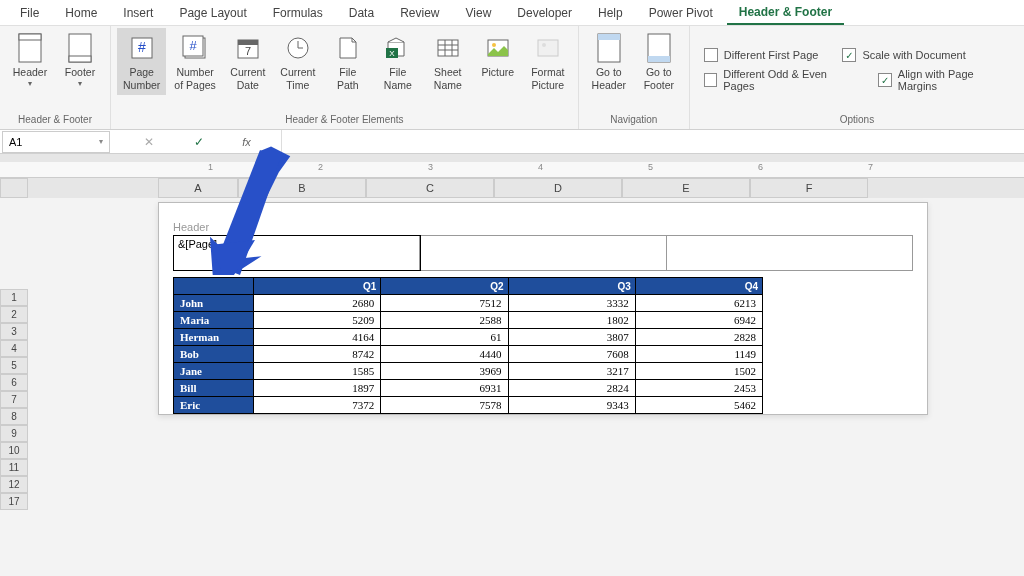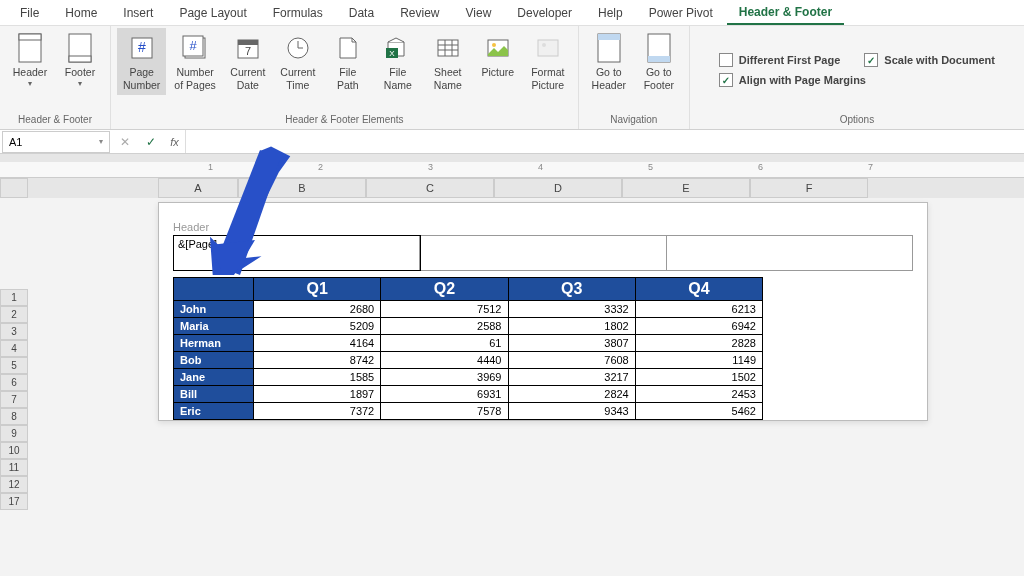--- a/index.html
+++ b/index.html
@@ -11,26 +11,26 @@
 
 .ribbon { background: #f5f5f5; height: 104px; display: flex; border-bottom: 1px solid #d0d0d0; }
 .ribbon-group { display: flex; flex-direction: column; align-items: center; border-right: 1px solid #e0e0e0; padding: 2px 6px; }
 .ribbon-group-content { display: flex; flex: 1; align-items: flex-start; gap: 2px; }
 .ribbon-group-label { font-size: 10px; color: #666; padding: 2px 0; }
 .ribbon-btn { display: flex; flex-direction: column; align-items: center; padding: 4px 6px; cursor: pointer; min-width: 48px; }
 .ribbon-btn.highlighted { background: #d8d8d8; }
 .ribbon-btn.disabled { color: #aaa; cursor: default; }
 .ribbon-btn .icon { width: 32px; height: 32px; display: flex; align-items: center; justify-content: center; }
 .ribbon-btn .label { font-size: 10.5px; color: #444; text-align: center; line-height: 1.2; margin-top: 2px; }
-.ribbon-options { display: flex; flex-direction: column; padding: 4px 8px; gap: 6px; justify-content: center; font-weight: bold; }
+.ribbon-options { display: flex; flex-direction: column; padding: 4px 8px; gap: 6px; justify-content: center; }
 .ribbon-options-row { display: flex; gap: 24px; }
 .option-item { display: flex; align-items: center; gap: 6px; font-size: 11px; color: #444; }
 .checkbox { width: 14px; height: 14px; border: 1px solid #888; background: #fff; display: flex; align-items: center; justify-content: center; font-size: 10px; color: #217346; }
 
-.formulabar { height: 24px; background: #fff; display: flex; align-items: center; border-bottom: 1px solid #d0d0d0; }
+.formulabar { height: 24px; background: #fff; display: flex; align-items: center; border-bottom: 1px solid #d0d0d0; gap: 24px; }
 .namebox { width: 108px; height: 22px; border: 1px solid #ccc; padding: 2px 6px; font-size: 11px; display: flex; align-items: center; justify-content: space-between; margin: 0 2px; }
 .fb-btn { padding: 0 8px; color: #aaa; font-size: 12px; }
 .fx { font-style: italic; color: #666; font-size: 11px; padding: 0 6px; }
 
 .spacer-row { height: 8px; background: #e6e6e6; }
 
 .col-headers { height: 20px; display: flex; background: #e6e6e6; }
 .corner { width: 28px; border: 1px solid #ccc; background: #e6e6e6; }
 .gutter { width: 130px; background: #e6e6e6; }
 .col-header { border: 1px solid #ccc; text-align: center; font-size: 11px; color: #444; display: flex; align-items: center; justify-content: center; background: #e6e6e6; }
@@ -38,23 +38,23 @@
 
 .page { background: #fff; margin-left: 130px; width: 770px; border: 1px solid #bbb; box-shadow: 0 2px 6px rgba(0,0,0,.1); padding: 18px 14px 0 14px; position: absolute; top: 202px; left: 28px; }
 
 .header-label { font-size: 11px; color: #999; margin-bottom: 2px; }
 .header-boxes { display: flex; border: 1px solid #999; height: 36px; }
 .header-box { flex: 1; border-right: 1px solid #999; padding: 2px 4px; font-size: 11px; }
 .header-box:last-child { border-right: none; }
 .header-box.active { outline: 1px solid #000; }
 
 .data-table { border-collapse: collapse; width: 590px; margin-top: 6px; }
-.data-table th { background: #1f4e9c; color: #fff; font-size: 16px; font-weight: bold; border: 1px solid #000; padding: 2px 4px; height: 17px; }
+.data-table th { background: #1f4e9c; color: #fff; font-size: 10px; font-weight: bold; border: 1px solid #000; padding: 2px 4px; height: 17px; text-align: right; }
 .data-table th.name-col { background: #1f4e9c; width: 80px; }
-.data-table td { border: 1px solid #000; font-size: 11px; padding: 1px 6px; height: 17px; }
+.data-table td { border: 1px solid #000; font-size: 11px; padding: 1px 6px; height: 17px; font-family: Liberation Serif, serif; }
 .data-table td.name { background: #1f4e9c; color: #fff; font-weight: bold; text-align: left; width: 80px; }
 .data-table td.num { text-align: right; }
 
 .arrow { position: absolute; top: 145px; left: 210px; z-index: 100; }
 
 svg.doc-icon rect { stroke: #666; fill: #fff; }
 </style>
 </head>
 <body>
 
@@ -227,20 +227,24 @@
           <div class="option-item">
             <div class="checkbox"></div>
             <span>Different First Page</span>
           </div>
           <div class="option-item">
             <div class="checkbox">✓</div>
             <span>Scale with Document</span>
           </div>
         </div>
       <div class="ribbon-options-row" id="opts-row2">
+          <div class="option-item">
+            <div class="checkbox"></div>
+            <span>Different Odd &amp; Even Pages</span>
+          </div>
           <div class="option-item">
             <div class="checkbox">✓</div>
             <span>Align with Page Margins</span>
           </div>
         </div>
     </div>
     <div class="ribbon-group-label">Options</div>
   </div>
 </div>
 

